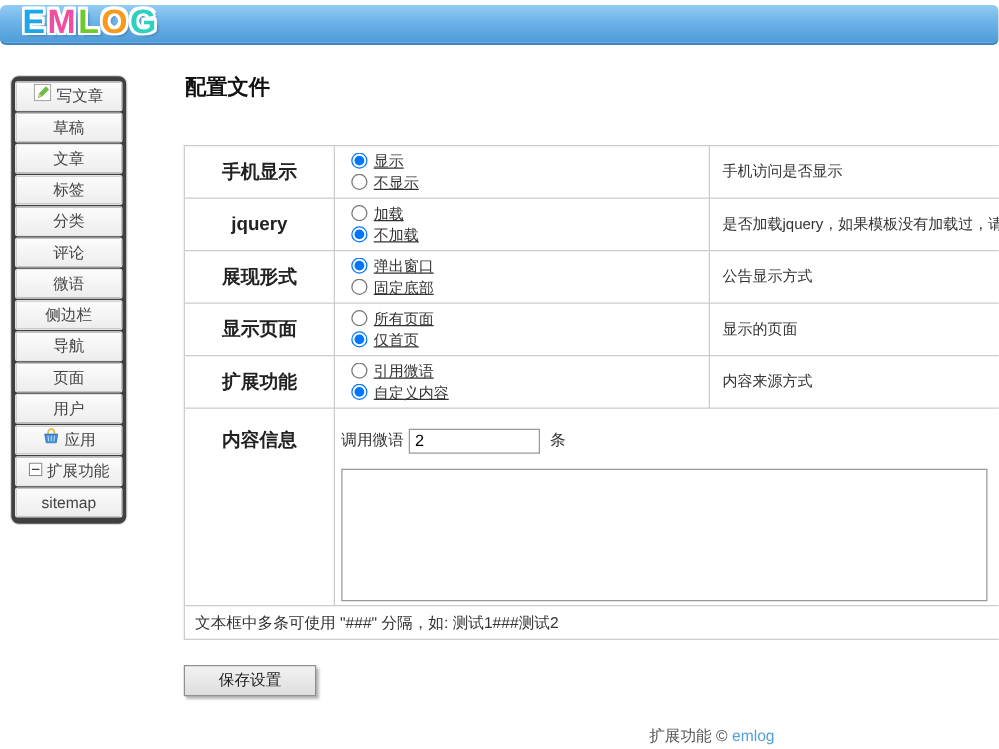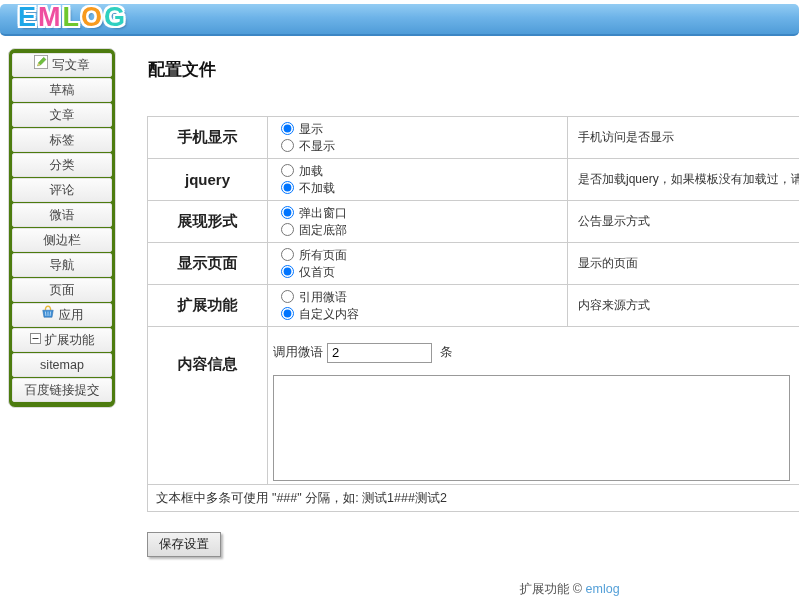--- a/index.html
+++ b/index.html
@@ -10,52 +10,52 @@
   
   .header-bar { position:absolute; left:0; top:4px; width:799px; height:32px;
     border-radius:5px; background:linear-gradient(#93ccf3,#6db3e8 45%,#4f9cd8);
     border-bottom:2px solid #3c86c4; }
   .logo { position:absolute; left:18px; top:2px; font-size:27px; font-weight:800;
     letter-spacing:2px; line-height:30px; white-space:nowrap; }
   .logo span { text-shadow:-2px -2px 0 #fff,2px -2px 0 #fff,-2px 2px 0 #fff,
     2px 2px 0 #fff,0 -2px 0 #fff,0 2px 0 #fff,-2px 0 0 #fff,2px 0 0 #fff,3px 3px 2px rgba(40,90,140,.45); }
 
   
-  .sidebar { position:absolute; left:8px; top:48px; width:108px;
-    border:1px solid #dcdcdc; border-radius:7px; background:#4d7c0f; padding:4px 3px; }
+  .sidebar { position:absolute; left:8px; top:60px; width:94px;
+    border:1px solid #dcdcdc; border-radius:7px; background:#404040; padding:4px 3px; }
   .side-item { height:24px; line-height:22px; margin-bottom:1px; text-align:center;
     font-size:12.5px; color:#444; background:linear-gradient(#fcfcfc,#ededed);
     border:1px solid #e3e3e3; border-radius:2px; cursor:pointer;
     display:flex; align-items:center; justify-content:center; gap:4px; }
   .side-item svg { flex:0 0 auto; }
 
   
   .main { position:absolute; left:147px; top:50px; width:884px; }
   .page-title { font-size:17px; font-weight:bold; color:#111; margin:8px 0 35px 1px; }
 
   table.config { border-collapse:collapse; table-layout:fixed; width:884px; font-size:12px; color:#333; }
   table.config td { border:1px solid #ccc; vertical-align:middle; }
   td.lbl { width:120px; text-align:center; font-weight:bold; font-size:15px; color:#222; }
   td.opts { width:300px; padding-left:13px; }
   td.desc { padding-left:10px; }
   tr.cfg-row { height:42px; }
-  .opt { display:inline-block; width:146px; }
+  .opt { display:inline-block; width:146px;text-decoration:underline; }
   .opt input { vertical-align:-2px; margin-right:5px; }
 
   tr.info-row { height:158px; }
-  tr.info-row td.lbl { vertical-align:top; padding-top:28px; }
+  tr.info-row td.lbl { vertical-align:top; padding-top:16px; }
   td.info-cell { vertical-align:top; padding:12px 0 0 5px; }
   .count-line { font-size:12.5px; }
   .count-input { width:105px; height:20px; border:1px solid #999; font-size:13px;
     padding:1px 4px; margin:0 8px 0 4px; vertical-align:middle; }
   .content-textarea { display:block; margin-top:12px; width:517px; height:106px;
     border:1px solid #999; resize:none; font-size:12px; font-family:inherit; }
   tr.note-row td { height:27px; padding-left:8px; font-size:12.5px; color:#333; }
 
-  .save-btn { margin-top:20px; font-size:12.5px; color:#222; padding:3px 11px;
+  .save-btn { margin-top:20px; font-size:12.5px; color:#222; padding:3px 27px;
     background:linear-gradient(#f2f2f2,#dedede); border:1px solid #8f8f8f;
     box-shadow:2px 2px 2px rgba(0,0,0,.28); cursor:pointer; font-family:inherit; }
 
   .footer { margin-top:24px; width:845px; text-align:center; font-size:12.5px; color:#555; }
   .footer a { color:#55a0d8; text-decoration:none; }
 </style>
 </head>
 <body>
 
 <div class="header-bar"></div>
@@ -93,43 +93,43 @@
   <div class="side-item">
       <span>侧边栏</span>
     </div>
   <div class="side-item">
       <span>导航</span>
     </div>
   <div class="side-item">
       <span>页面</span>
     </div>
   <div class="side-item">
+      <span>用户</span>
+    </div>
+  <div class="side-item">
     <span><svg width="14" height="14" viewBox="0 0 16 16">
           <path d="M5 6c0-3 1.2-4.6 3-4.6S11 3 11 6" fill="none" stroke="#e8b93d" stroke-width="1.6"></path>
           <path d="M2 6h12l-1.4 8H3.4L2 6z" fill="#3f8fd6" stroke="#2a6aa8" stroke-width="0.6"></path>
           <g stroke="#cfe6fa" stroke-width="0.9">
             <line x1="5" y1="7.5" x2="5.6" y2="12.5"></line>
             <line x1="8" y1="7.5" x2="8" y2="12.5"></line>
             <line x1="11" y1="7.5" x2="10.4" y2="12.5"></line>
           </g>
         </svg></span>
     <span>应用</span>
   </div>
   <div class="side-item">
     <span><svg width="11" height="11" viewBox="0 0 11 11">
           <rect x="0.5" y="0.5" width="10" height="10" fill="#fff" stroke="#8a8a8a"></rect>
           <line x1="2.5" y1="5.5" x2="8.5" y2="5.5" stroke="#444"></line>
         </svg></span>
     <span>扩展功能</span>
   </div>
   <div class="side-item">
       <span>sitemap</span>
-    </div>
-  <div class="side-item">
-      <span>百度链接提交</span>
     </div>
 </div>
 
 <div class="main">
   <div class="page-title">配置文件</div>
 
   <table class="config">
     <tbody>
         <tr class="cfg-row">
       <td class="lbl">手机显示</td>

